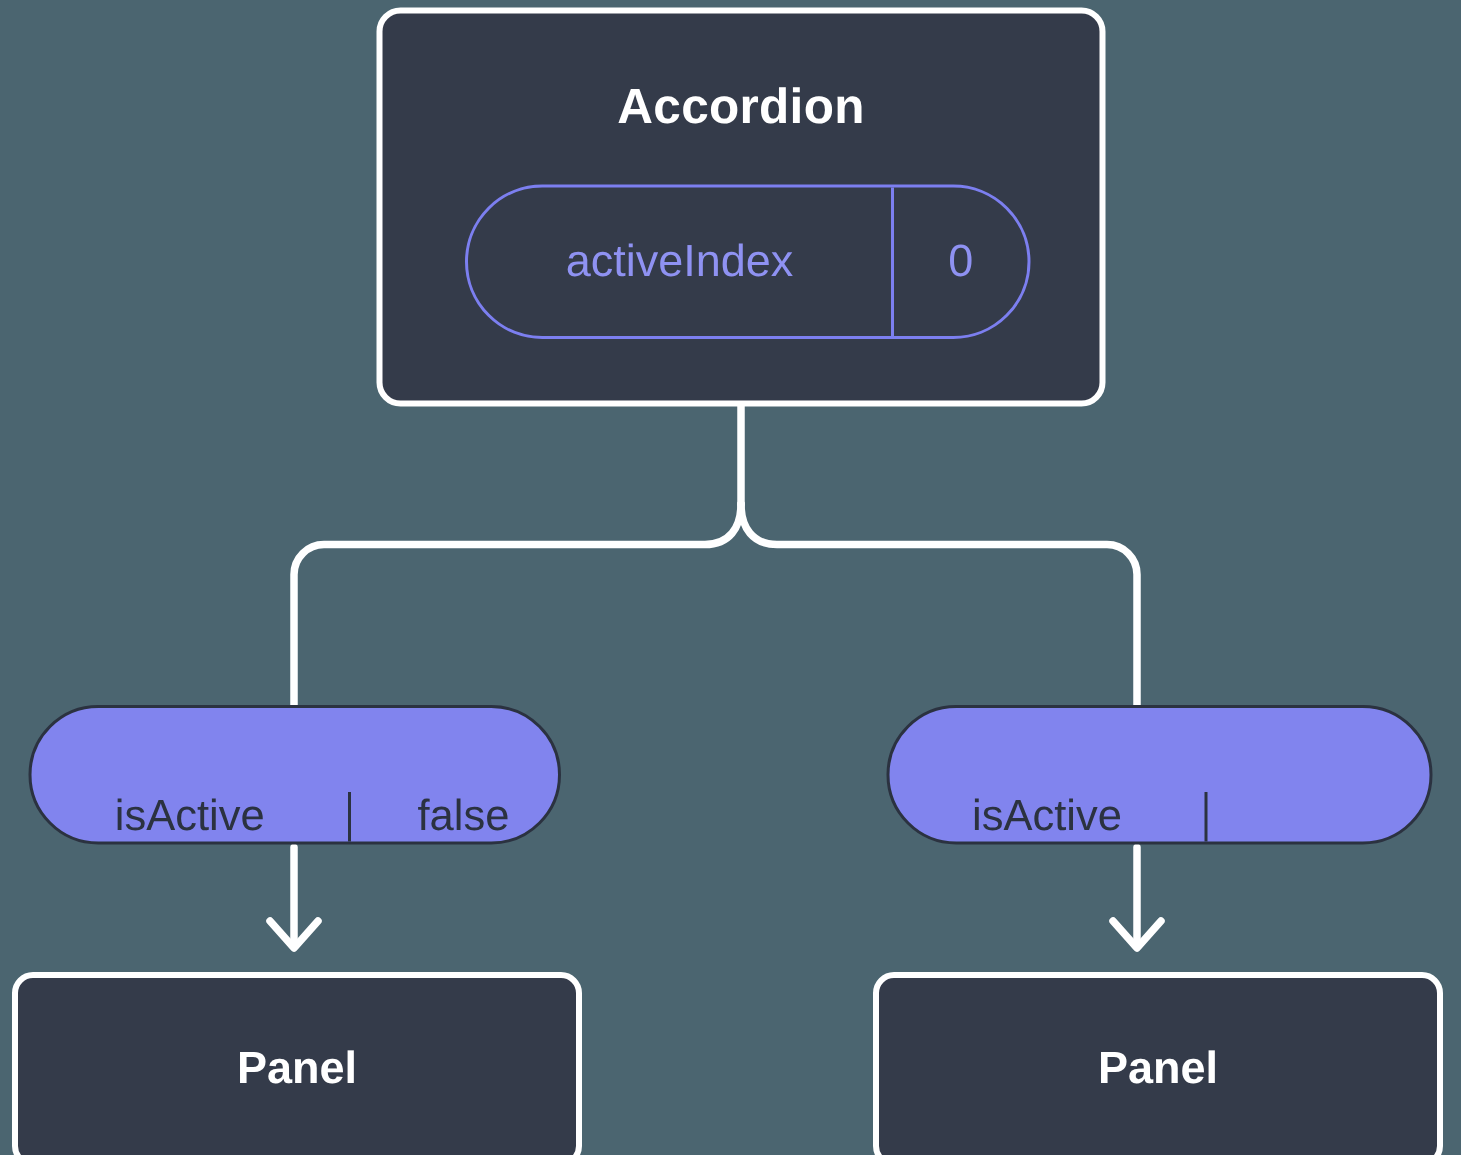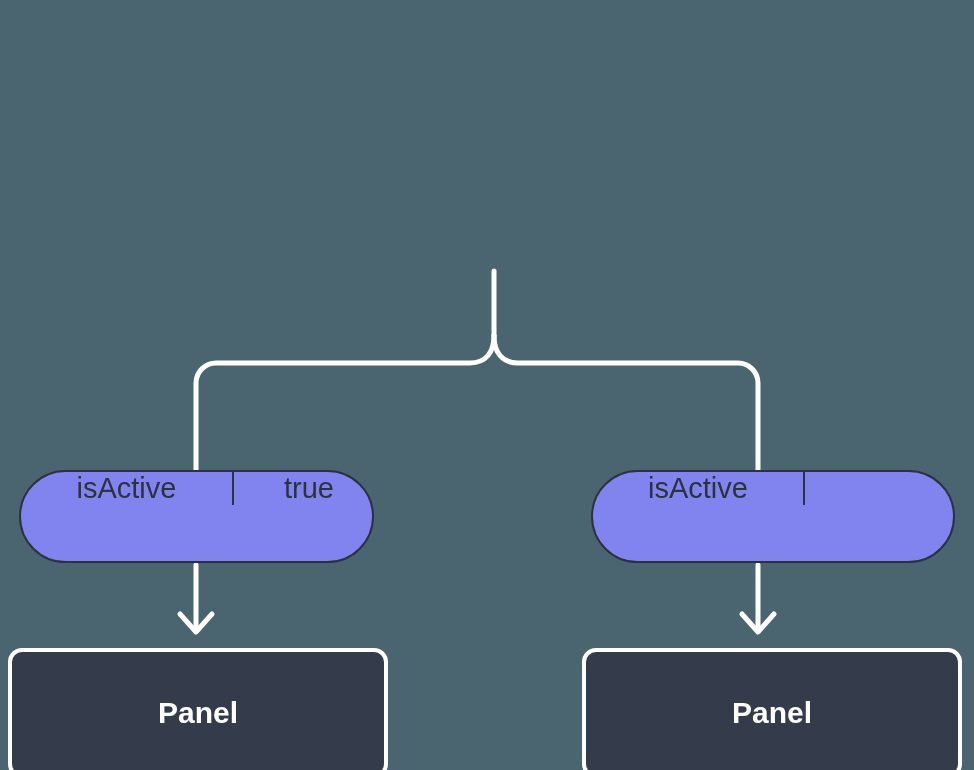--- a/index.html
+++ b/index.html
@@ -44,21 +44,21 @@
     flex:1;display:flex;align-items:center;justify-content:center;
     color:#8f92f2;font-size:30px;
   }
 
   
   .pill-filled{
     position:absolute;height:93px;box-sizing:border-box;
     background:#8184ee;
     border:2px solid #2b3240;
     border-radius:50px;
-    display:flex;align-items:flex-start;
+    display:flex;align-items:flex-end;
     z-index:3;
     gap:12px;
   }
   .pill-filled .key{
     display:flex;align-items:center;justify-content:center;
     color:#2b3240;font-size:29px;
     border-right:2px solid #2b3240;
   }
   .pill-filled .val{
     flex:1;display:flex;align-items:center;justify-content:center;
@@ -98,24 +98,32 @@
                A20,20 0 0 1 758,383 L758,470"></path>
 
       <path d="M196,565 L196,630"></path>
       <path d="M180,614 L196,632 L212,614"></path>
 
       <path d="M758,565 L758,630"></path>
       <path d="M742,614 L758,632 L774,614"></path>
     </g>
   </svg>
 
+  <div class="root-card">
+    <div class="root-title">Accordion</div>
+
+    <div class="pill-outline">
+      <div class="key">activeIndex</div>
+      <div class="val">0</div>
+    </div>
+  </div>
 
   <div class="pill-filled" id="pill-left">
     <div class="key">isActive</div>
-    <div class="val">true</div>
+    <div class="val">false</div>
   </div>
 
   <div class="pill-filled" id="pill-right">
     <div class="key">isActive</div>
   </div>
 
   <div class="panel-box" id="panel-left">Panel</div>
   <div class="panel-box" id="panel-right">Panel</div>
 
 </div>

